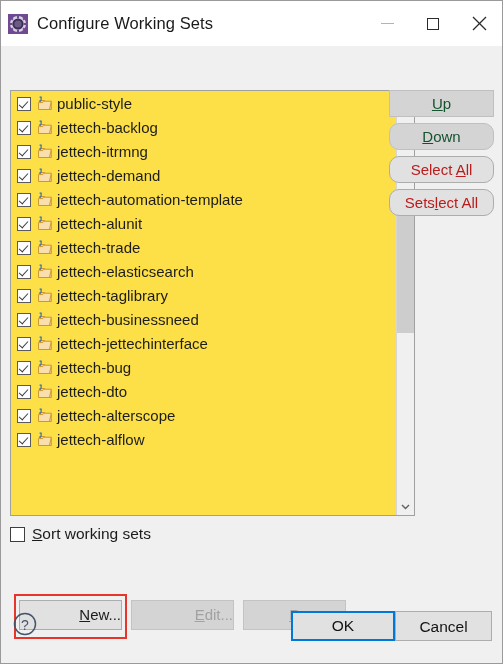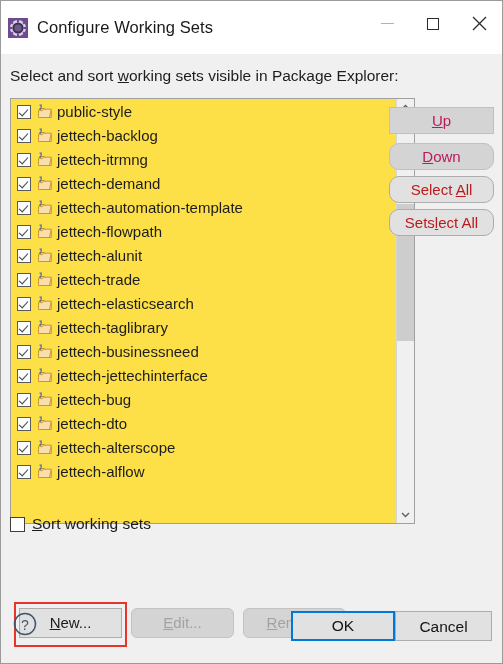--- a/index.html
+++ b/index.html
@@ -24,21 +24,21 @@
     height: 664px;
     background: #f0f0f0;
     border: 1px solid #9a9a9a;
     box-sizing: border-box;
     display: flex;
     flex-direction: column;
   }
 
   
   .titlebar {
-    height: 53px;
+    height: 45px;
     background: #ffffff;
     display: flex;
     align-items: center;
     flex: 0 0 auto;
     position: relative;
     text-align: right;
   }
   .title-icon {
     width: 22px;
     height: 22px;
@@ -209,32 +209,31 @@
     font-size: 15px;
     color: #b91c1c;
     padding: 0;
     cursor: default;
     text-align: center;
     line-height: 25px;
     white-space: nowrap;
   }
   .btn + .btn { margin-top: 6px; border-radius: 10px; }
   .btn.disabled {
-    color: #be185d;
+    color: #14532d;
     background: #d4d4d4;
     border-color: #c0c0c0;
-    margin-top: 9px;
   }
   .btn .mn { text-decoration: underline; }
 
   
   .sort-row {
     position: absolute;
     left: 9px;
-    top: 461px;
+    top: 479px;
     display: flex;
     align-items: center;
   }
   .sort-row .cb {
     width: 15px;
     height: 15px;
     margin-right: 7px;
     border-color: #3e3e3e;
   }
   .sort-label {
@@ -255,30 +254,29 @@
   .action-btn {
     width: 103px;
     height: 30px;
     background: #e1e1e1;
     border: 1px solid #adadad;
     box-sizing: border-box;
     font-family: "Liberation Sans", sans-serif;
     font-size: 15px;
     color: #1b1b1b;
     line-height: 28px;
-    text-align: center;
+    text-align: right;
     cursor: default;
     padding: 0;
     white-space: nowrap;
   }
   .action-btn.disabled {
     color: #a2a2a2;
     background: #d4d4d4;
     border-color: #c3c3c3;
-    border-radius: 6px;
   }
   .action-btn .mn { text-decoration: underline; }
 
   .annot-box {
     position: absolute;
     left: 13px;
     top: 548px;
     width: 113px;
     height: 45px;
     border: 2px solid #e8352c;
@@ -371,23 +369,20 @@
         <svg width="15" height="15" viewBox="0 0 15 15">
           <line x1="1" y1="1" x2="14" y2="14" stroke="#2b2b2b" stroke-width="1.3"></line>
           <line x1="14" y1="1" x2="1" y2="14" stroke="#2b2b2b" stroke-width="1.3"></line>
         </svg>
       </div>
     </div>
   </div>
 
   <div class="dialog-body">
 
-    <div class="prompt">
-      <span>Select and sort </span><span class="mn">w</span><span>orking sets visible in Package Explorer:</span>
-    </div>
 
     <div class="listbox">
       <div class="list-items" id="list-items">
           <div class="row">
             <span class="cb checked"></span>
             <svg class="folder-ico" viewBox="0 0 17 16">
               <path d="M3.5 4.5 h4 l1.2 1.4 h5.6 v7.6 h-10.8 z" fill="#f3cf8f" stroke="#c8922f" stroke-width="0.9"></path>
               <path d="M1.5 6.6 h4.2 l1.2 -1.4 h7.4 l-1.9 8.3 h-10.9 z" fill="#fadfae" stroke="#c8922f" stroke-width="0.9"></path>
               <path d="M2.6 1.2 h1.5 v3.0 a1.3 1.3 0 0 1 -2.1 0.6" fill="none" stroke="#2f6fb5" stroke-width="1.2"></path>
             </svg>
@@ -421,29 +416,20 @@
             <span class="row-label">jettech-demand</span>
           </div>
           <div class="row">
             <span class="cb checked"></span>
             <svg class="folder-ico" viewBox="0 0 17 16">
               <path d="M3.5 4.5 h4 l1.2 1.4 h5.6 v7.6 h-10.8 z" fill="#f3cf8f" stroke="#c8922f" stroke-width="0.9"></path>
               <path d="M1.5 6.6 h4.2 l1.2 -1.4 h7.4 l-1.9 8.3 h-10.9 z" fill="#fadfae" stroke="#c8922f" stroke-width="0.9"></path>
               <path d="M2.6 1.2 h1.5 v3.0 a1.3 1.3 0 0 1 -2.1 0.6" fill="none" stroke="#2f6fb5" stroke-width="1.2"></path>
             </svg>
             <span class="row-label">jettech-automation-template</span>
-          </div>
-          <div class="row">
-            <span class="cb checked"></span>
-            <svg class="folder-ico" viewBox="0 0 17 16">
-              <path d="M3.5 4.5 h4 l1.2 1.4 h5.6 v7.6 h-10.8 z" fill="#f3cf8f" stroke="#c8922f" stroke-width="0.9"></path>
-              <path d="M1.5 6.6 h4.2 l1.2 -1.4 h7.4 l-1.9 8.3 h-10.9 z" fill="#fadfae" stroke="#c8922f" stroke-width="0.9"></path>
-              <path d="M2.6 1.2 h1.5 v3.0 a1.3 1.3 0 0 1 -2.1 0.6" fill="none" stroke="#2f6fb5" stroke-width="1.2"></path>
-            </svg>
-            <span class="row-label">jettech-flowpath</span>
           </div>
           <div class="row">
             <span class="cb checked"></span>
             <svg class="folder-ico" viewBox="0 0 17 16">
               <path d="M3.5 4.5 h4 l1.2 1.4 h5.6 v7.6 h-10.8 z" fill="#f3cf8f" stroke="#c8922f" stroke-width="0.9"></path>
               <path d="M1.5 6.6 h4.2 l1.2 -1.4 h7.4 l-1.9 8.3 h-10.9 z" fill="#fadfae" stroke="#c8922f" stroke-width="0.9"></path>
               <path d="M2.6 1.2 h1.5 v3.0 a1.3 1.3 0 0 1 -2.1 0.6" fill="none" stroke="#2f6fb5" stroke-width="1.2"></path>
             </svg>
             <span class="row-label">jettech-alunit</span>
           </div>

